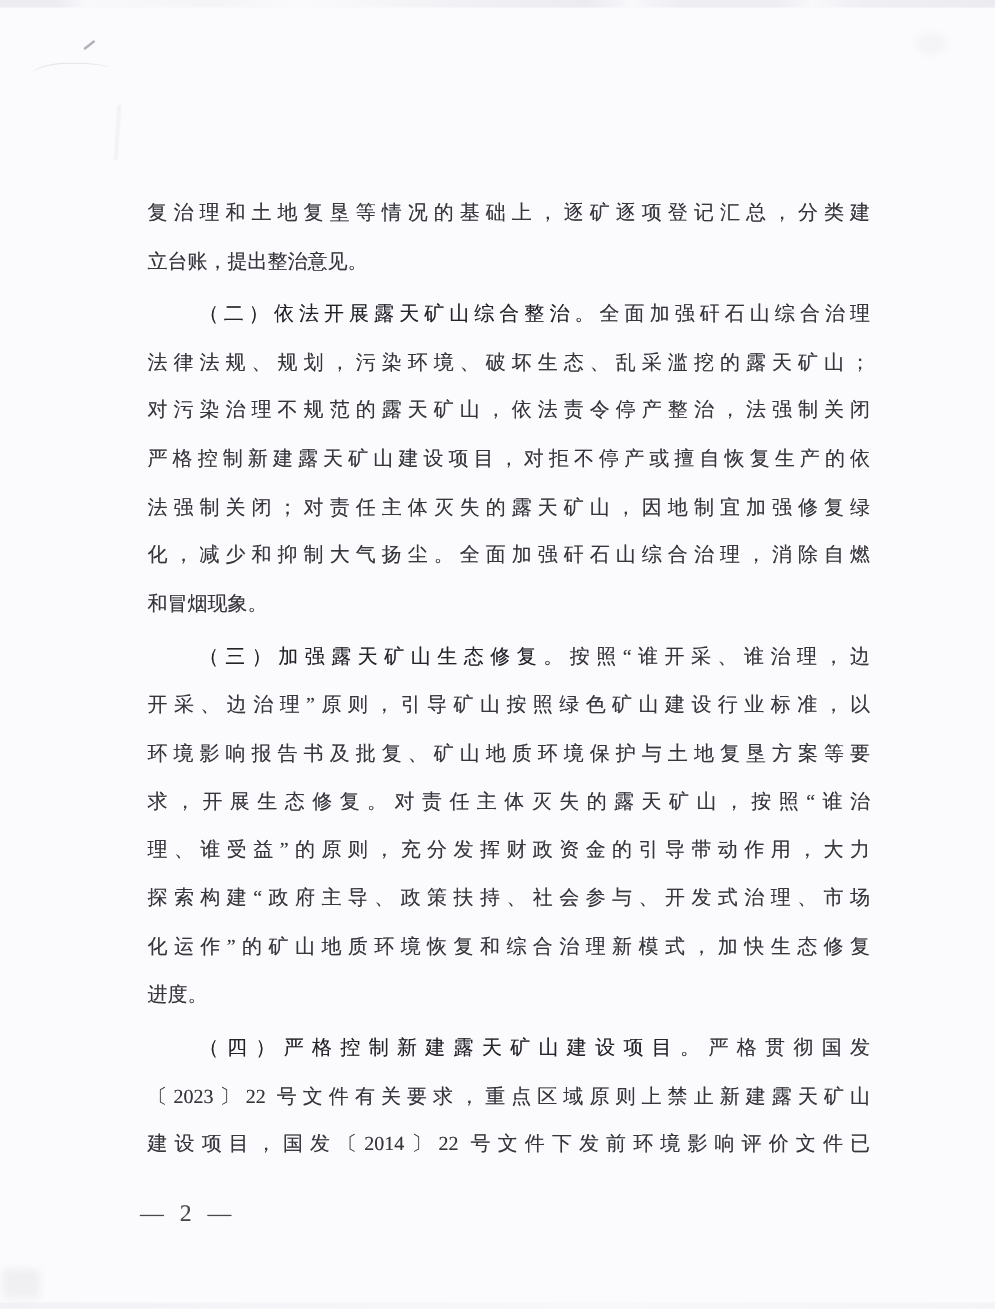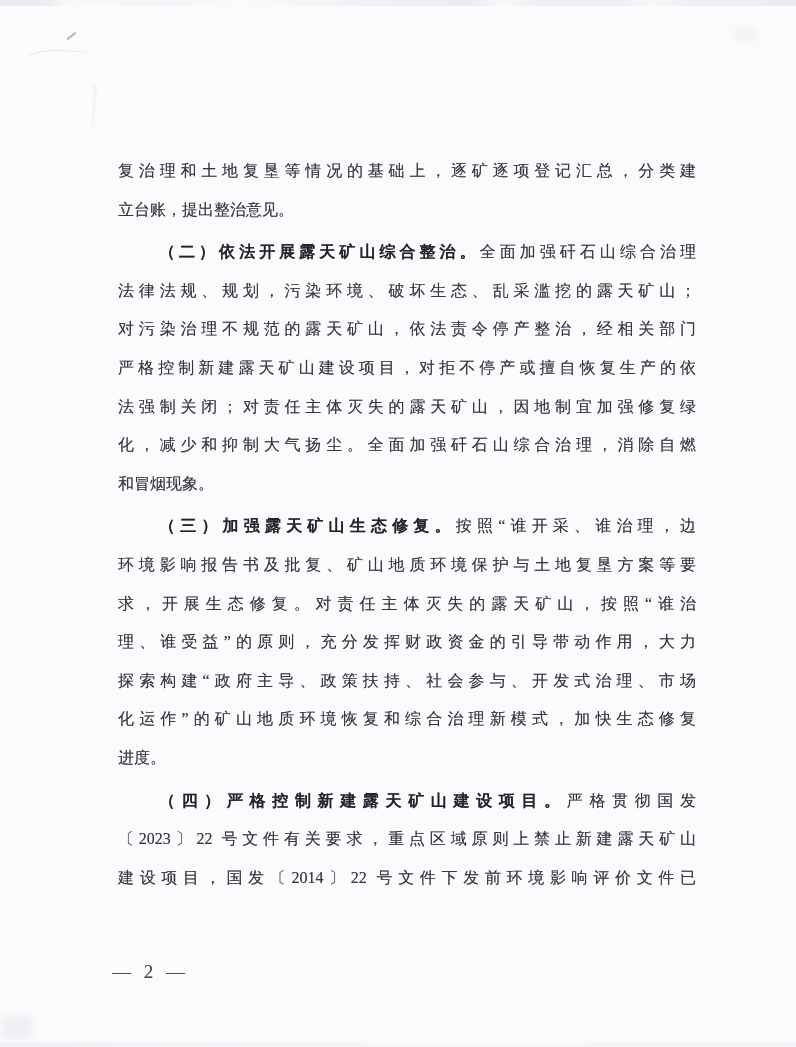--- a/index.html
+++ b/index.html
@@ -49,21 +49,21 @@
     color:var(--text);font-size:16px;
     text-shadow:0 0 .5px rgba(70,70,82,.55);
   }
   .line{
     height:38.6px;line-height:38.6px;
     text-align:justify;text-justify:inter-character;
     overflow:visible;white-space:normal;
   }
   .line.justify{text-align-last:justify;}
   .line.indent{padding-left:41px;margin-top:4px;}
-  .seg.bold{font-weight:bold;color:var(--heading);}
+  .seg.bold{font-weight:normal;color:var(--heading);}
   .footer-num{
     position:absolute;left:112px;top:961px;
     font-size:19px;letter-spacing:4px;color:var(--footer);
     text-shadow:0 0 .5px rgba(70,70,82,.4);
   }
 </style>
 </head>
 <body>
 
 <div class="page">
@@ -71,26 +71,27 @@
   <div class="mark-tick"></div>
   <div class="mark-arc"></div>
   <div class="mark-wisp"></div>
   <div class="mark-blob"></div>
 
   <div class="body-text">
       <div class="line justify"><span class="seg">复治理和土地复垦等情况的基础上，逐矿逐项登记汇总，分类建</span></div>
       <div class="line"><span class="seg">立台账，提出整治意见。</span></div>
       <div class="line indent justify"><span class="seg bold">（二）依法开展露天矿山综合整治。</span><span class="seg">全面加强矸石山综合治理</span></div>
       <div class="line justify"><span class="seg">法律法规、规划，污染环境、破坏生态、乱采滥挖的露天矿山；</span></div>
-      <div class="line justify"><span class="seg">对污染治理不规范的露天矿山，依法责令停产整治，经相关部门</span></div>
+      <div class="line justify"><span class="seg">对污染治理不规范的露天矿山，依法责令停产整治，法强制关闭</span></div>
       <div class="line justify"><span class="seg">严格控制新建露天矿山建设项目，对拒不停产或擅自恢复生产的依</span></div>
       <div class="line justify"><span class="seg">法强制关闭；对责任主体灭失的露天矿山，因地制宜加强修复绿</span></div>
       <div class="line justify"><span class="seg">化，减少和抑制大气扬尘。全面加强矸石山综合治理，消除自燃</span></div>
       <div class="line"><span class="seg">和冒烟现象。</span></div>
       <div class="line indent justify"><span class="seg bold">（三）加强露天矿山生态修复。</span><span class="seg">按照“谁开采、谁治理，边</span></div>
+      <div class="line justify"><span class="seg">开采、边治理”原则，引导矿山按照绿色矿山建设行业标准，以</span></div>
       <div class="line justify"><span class="seg">环境影响报告书及批复、矿山地质环境保护与土地复垦方案等要</span></div>
       <div class="line justify"><span class="seg">求，开展生态修复。对责任主体灭失的露天矿山，按照“谁治</span></div>
       <div class="line justify"><span class="seg">理、谁受益”的原则，充分发挥财政资金的引导带动作用，大力</span></div>
       <div class="line justify"><span class="seg">探索构建“政府主导、政策扶持、社会参与、开发式治理、市场</span></div>
       <div class="line justify"><span class="seg">化运作”的矿山地质环境恢复和综合治理新模式，加快生态修复</span></div>
       <div class="line"><span class="seg">进度。</span></div>
       <div class="line indent justify"><span class="seg bold">（四）严格控制新建露天矿山建设项目。</span><span class="seg">严格贯彻国发</span></div>
       <div class="line justify"><span class="seg">〔2023〕22 号文件有关要求，重点区域原则上禁止新建露天矿山</span></div>
       <div class="line justify"><span class="seg">建设项目，国发〔2014〕22 号文件下发前环境影响评价文件已</span></div>
     </div>

